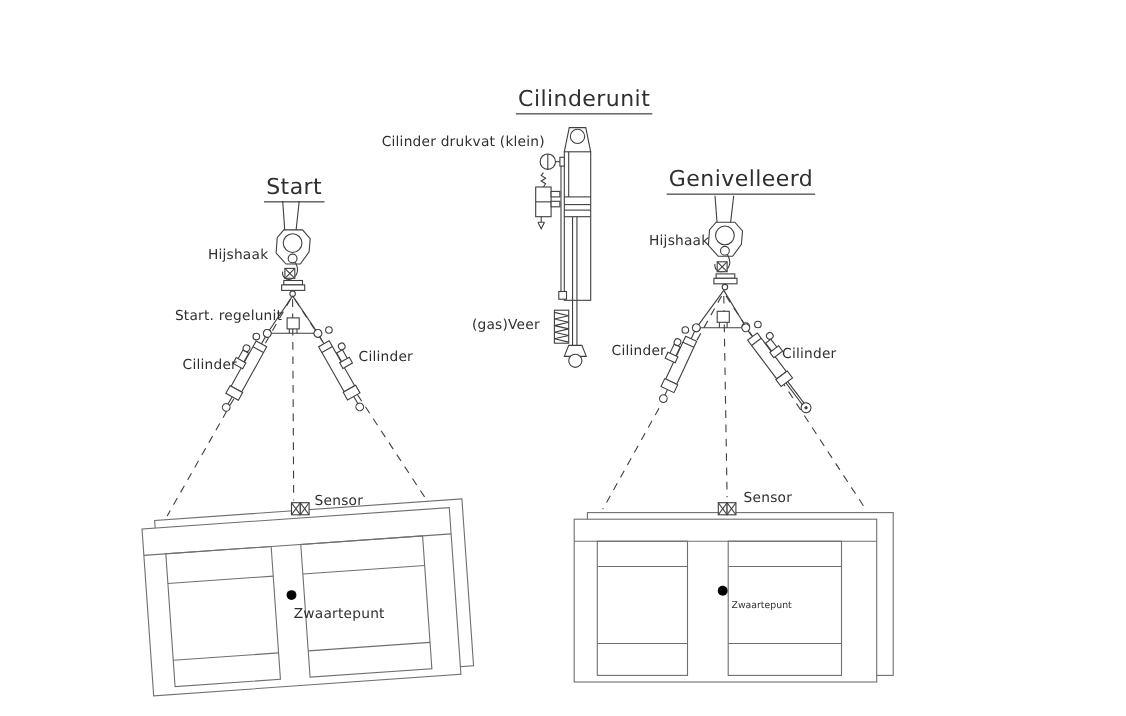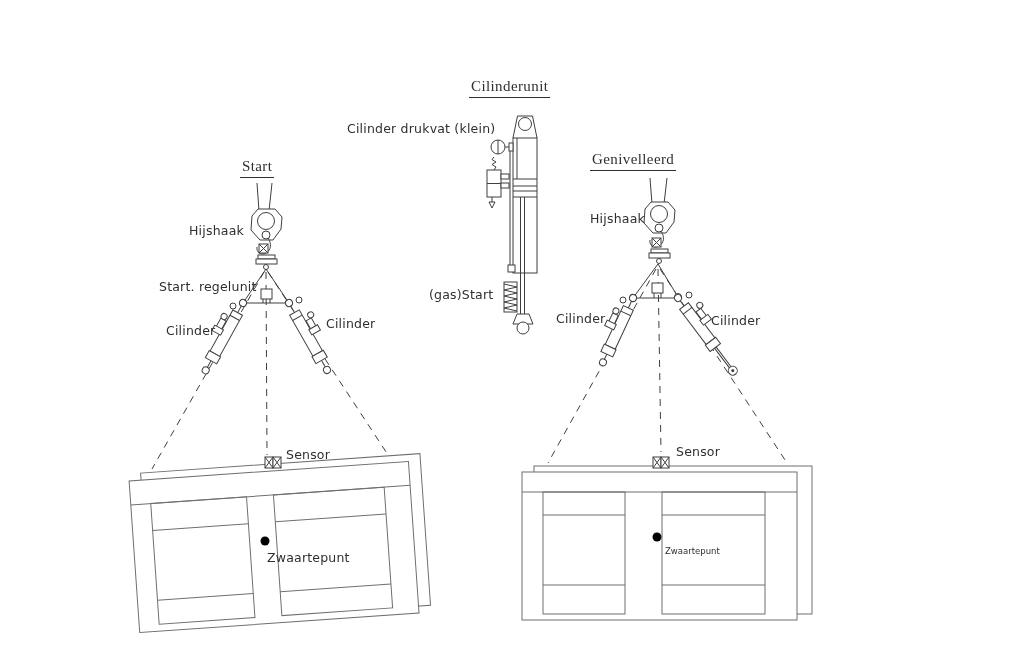--- a/index.html
+++ b/index.html
@@ -4,21 +4,21 @@
 <style>
   html,body{margin:0;padding:0;background:#fff;}
   .canvas{
     position:relative;width:1024px;height:651px;overflow:hidden;
     background:var(--bg,#ffffff);
     font-family:"DejaVu Sans","Liberation Sans",sans-serif;
     color:var(--text,#2f2f2f);
   }
   .canvas svg{position:absolute;left:0;top:0;}
   .lbl{position:absolute;white-space:nowrap;font-size:12.5px;letter-spacing:.2px;line-height:1.25;}
-  .title{font-size:15px;letter-spacing:.4px;border-bottom:1.4px solid var(--text,#2f2f2f);padding:0 2px 1px 2px;font-family:Liberation Serif, serif;}
+  .title{font-size:20px;letter-spacing:.4px;border-bottom:1.4px solid var(--text,#2f2f2f);padding:0 2px 1px 2px;}
   .small{font-size:8.5px;letter-spacing:0;}
   .twoline span{display:block;}
   .rig{stroke:var(--line,#3f3f3f);fill:none;stroke-width:1;}
   .panel{stroke:var(--panel_line,#6f6f6f);fill:none;stroke-width:1;}
   .wfill{fill:#ffffff;}
   .dash{stroke:var(--line,#4a4a4a);stroke-dasharray:7 6;fill:none;stroke-width:1;}
   .dot{fill:#000;stroke:none;}
 </style>
 </head>
 <body>
@@ -239,30 +239,30 @@
       <rect x="661" y="457" width="8" height="11" class="wfill"></rect>
       <line x1="661" y1="457" x2="669" y2="468"></line>
         <line x1="669" y1="457" x2="661" y2="468"></line>
     </g>
     <circle cx="657" cy="537" r="4.5" class="dot"></circle>
   </svg>
 
   <span class="lbl title" style="left:469px;top:77px">Cilinderunit</span>
 
   <span class="lbl" style="left:347px;top:121px">Cilinder drukvat (klein)</span>
-  <span class="lbl" style="left:429px;top:287px">(gas)Start</span>
+  <span class="lbl" style="left:429px;top:287px">(gas)Veer</span>
 
   <span class="lbl title" style="left:240px;top:157px">Start</span>
   <span class="lbl" style="left:189px;top:223px">Hijshaak</span>
   <span class="lbl" style="left:159px;top:279px">Start. regelunit</span>
   <span class="lbl" style="left:166px;top:323px">Cilinder</span>
   <span class="lbl" style="left:326px;top:316px">Cilinder</span>
   <span class="lbl" style="left:286px;top:447px">Sensor</span>
   <span class="lbl" style="left:267px;top:550px">Zwaartepunt</span>
 
-  <span class="lbl title" style="left:590px;top:150px">Genivelleerd</span>
+  <span class="lbl title" style="left:606px;top:150px">Genivelleerd</span>
   <span class="lbl" style="left:590px;top:211px">Hijshaak</span>
   <span class="lbl" style="left:556px;top:311px">Cilinder</span>
   <span class="lbl" style="left:711px;top:313px">Cilinder</span>
   <span class="lbl" style="left:676px;top:444px">Sensor</span>
   <span class="lbl small" style="left:665px;top:546px">Zwaartepunt</span>
 
 </div>
 
 </body></html>

